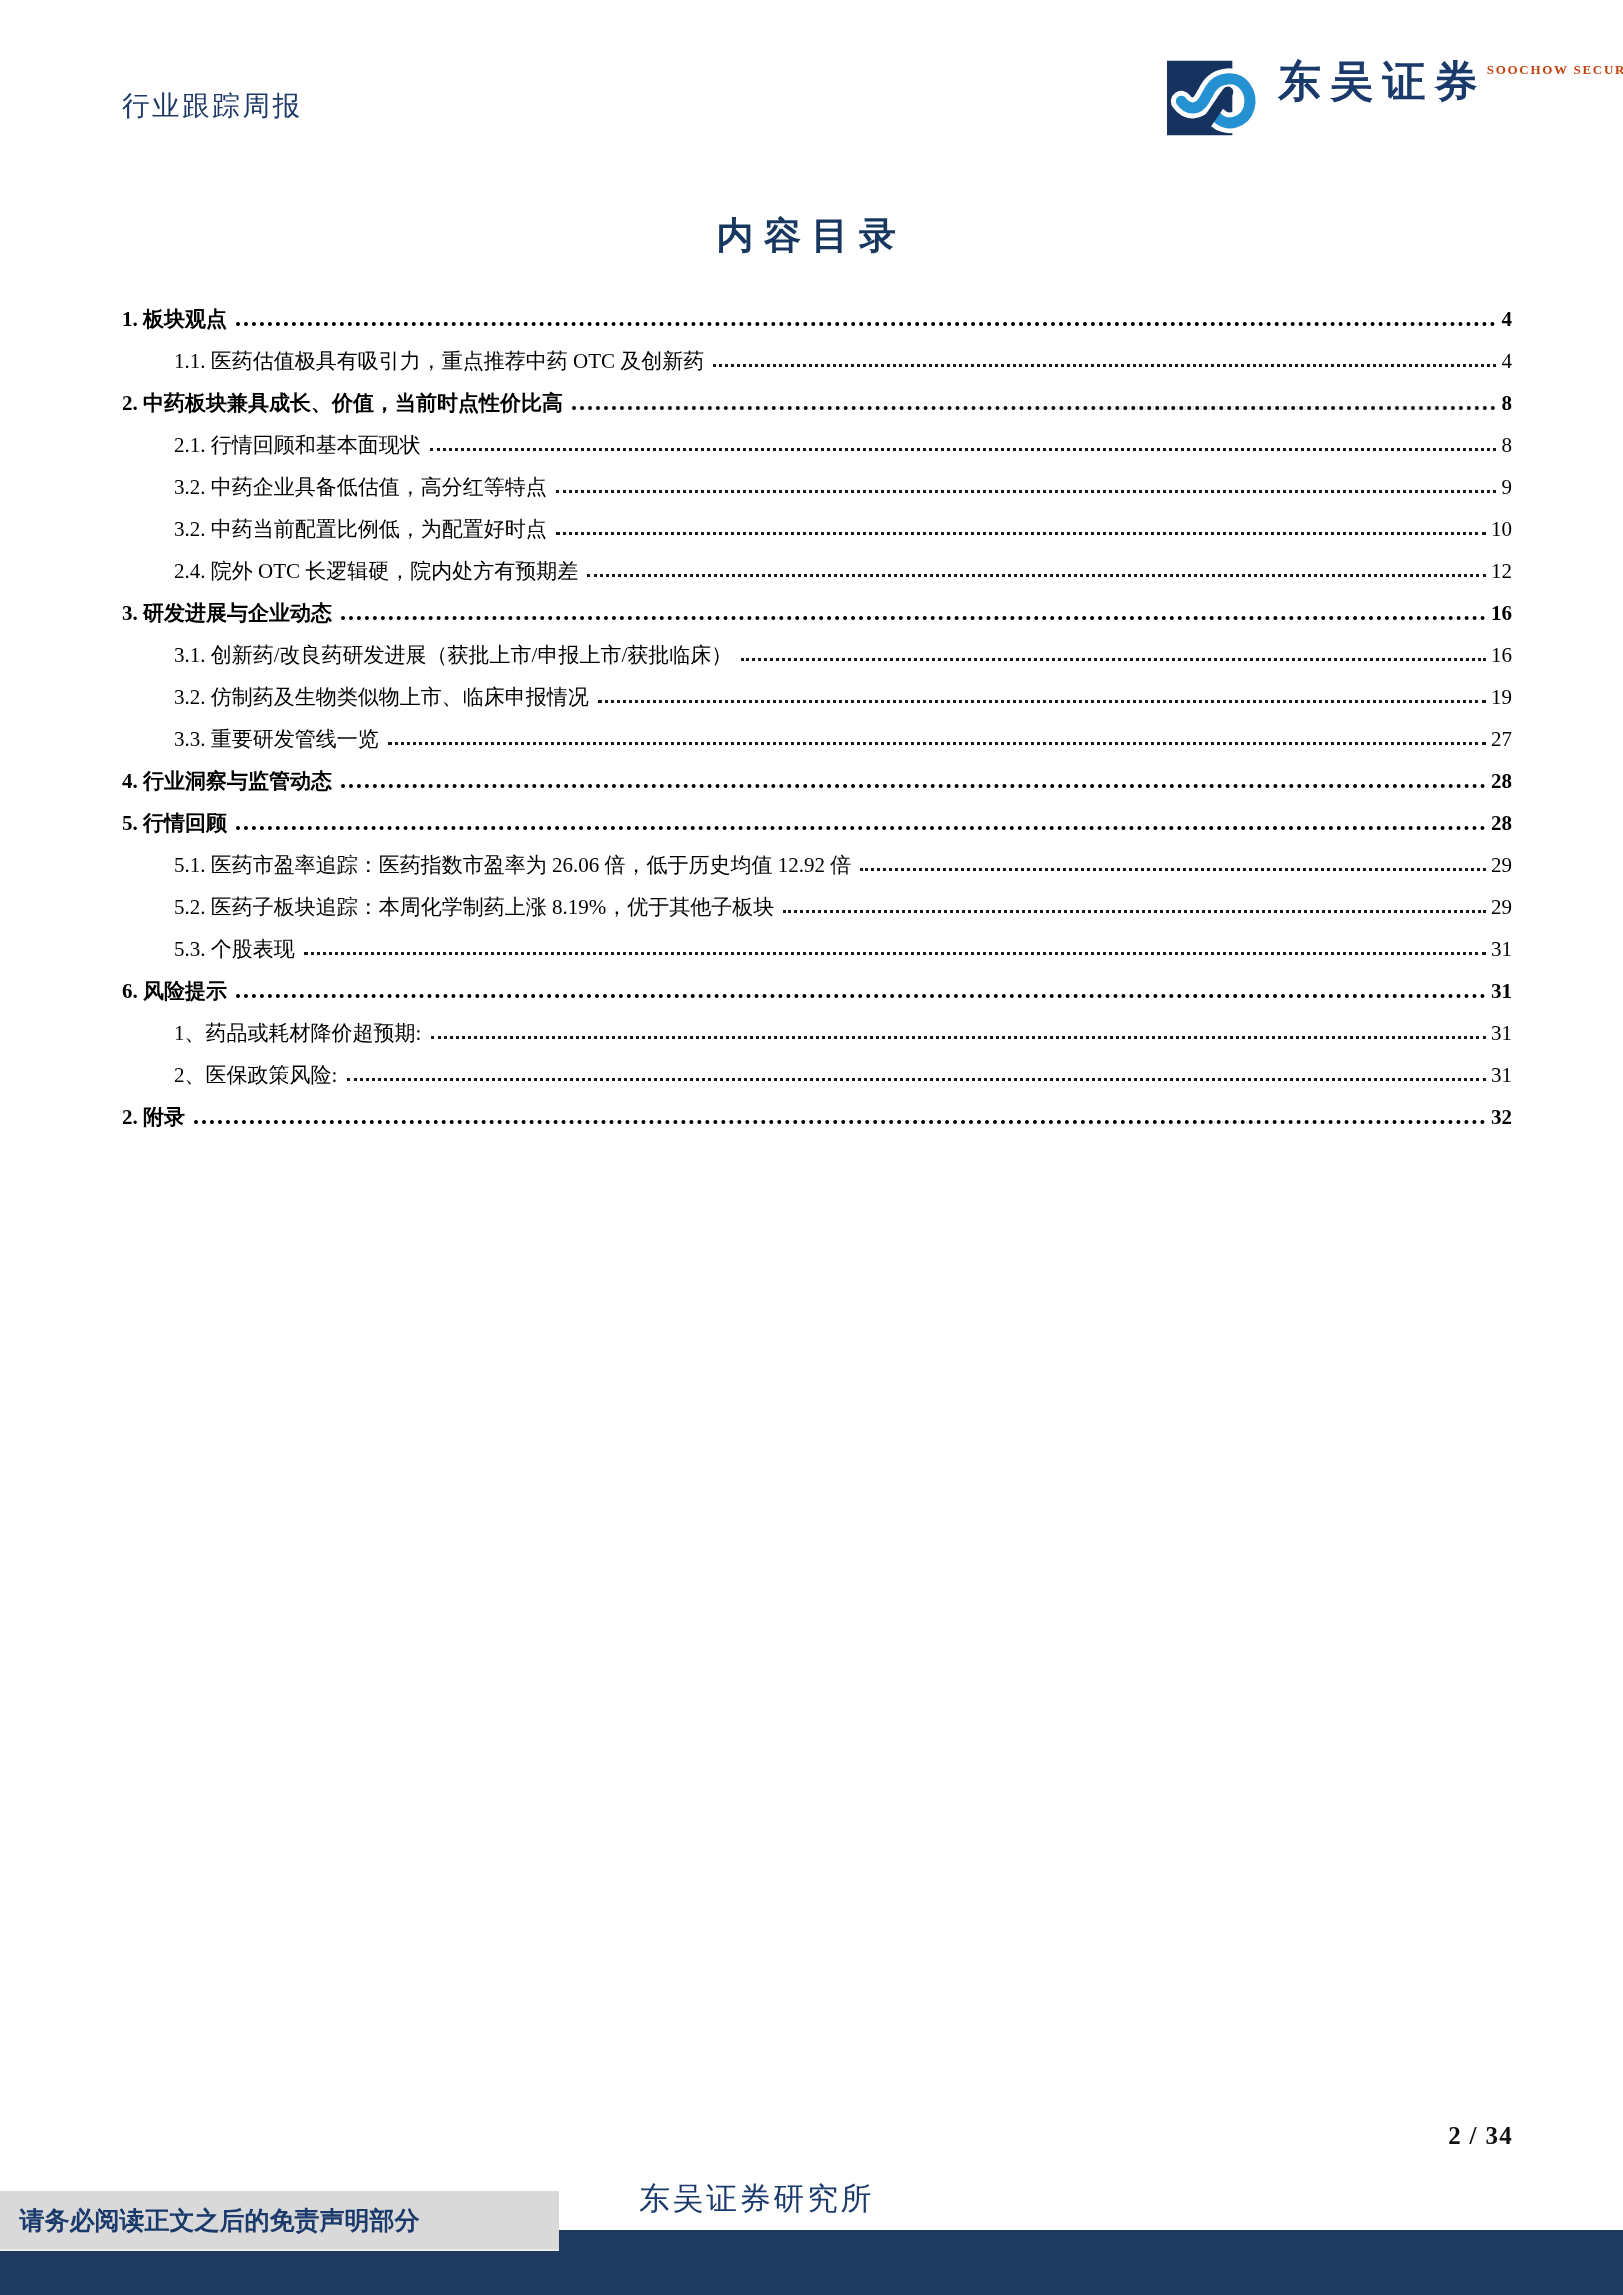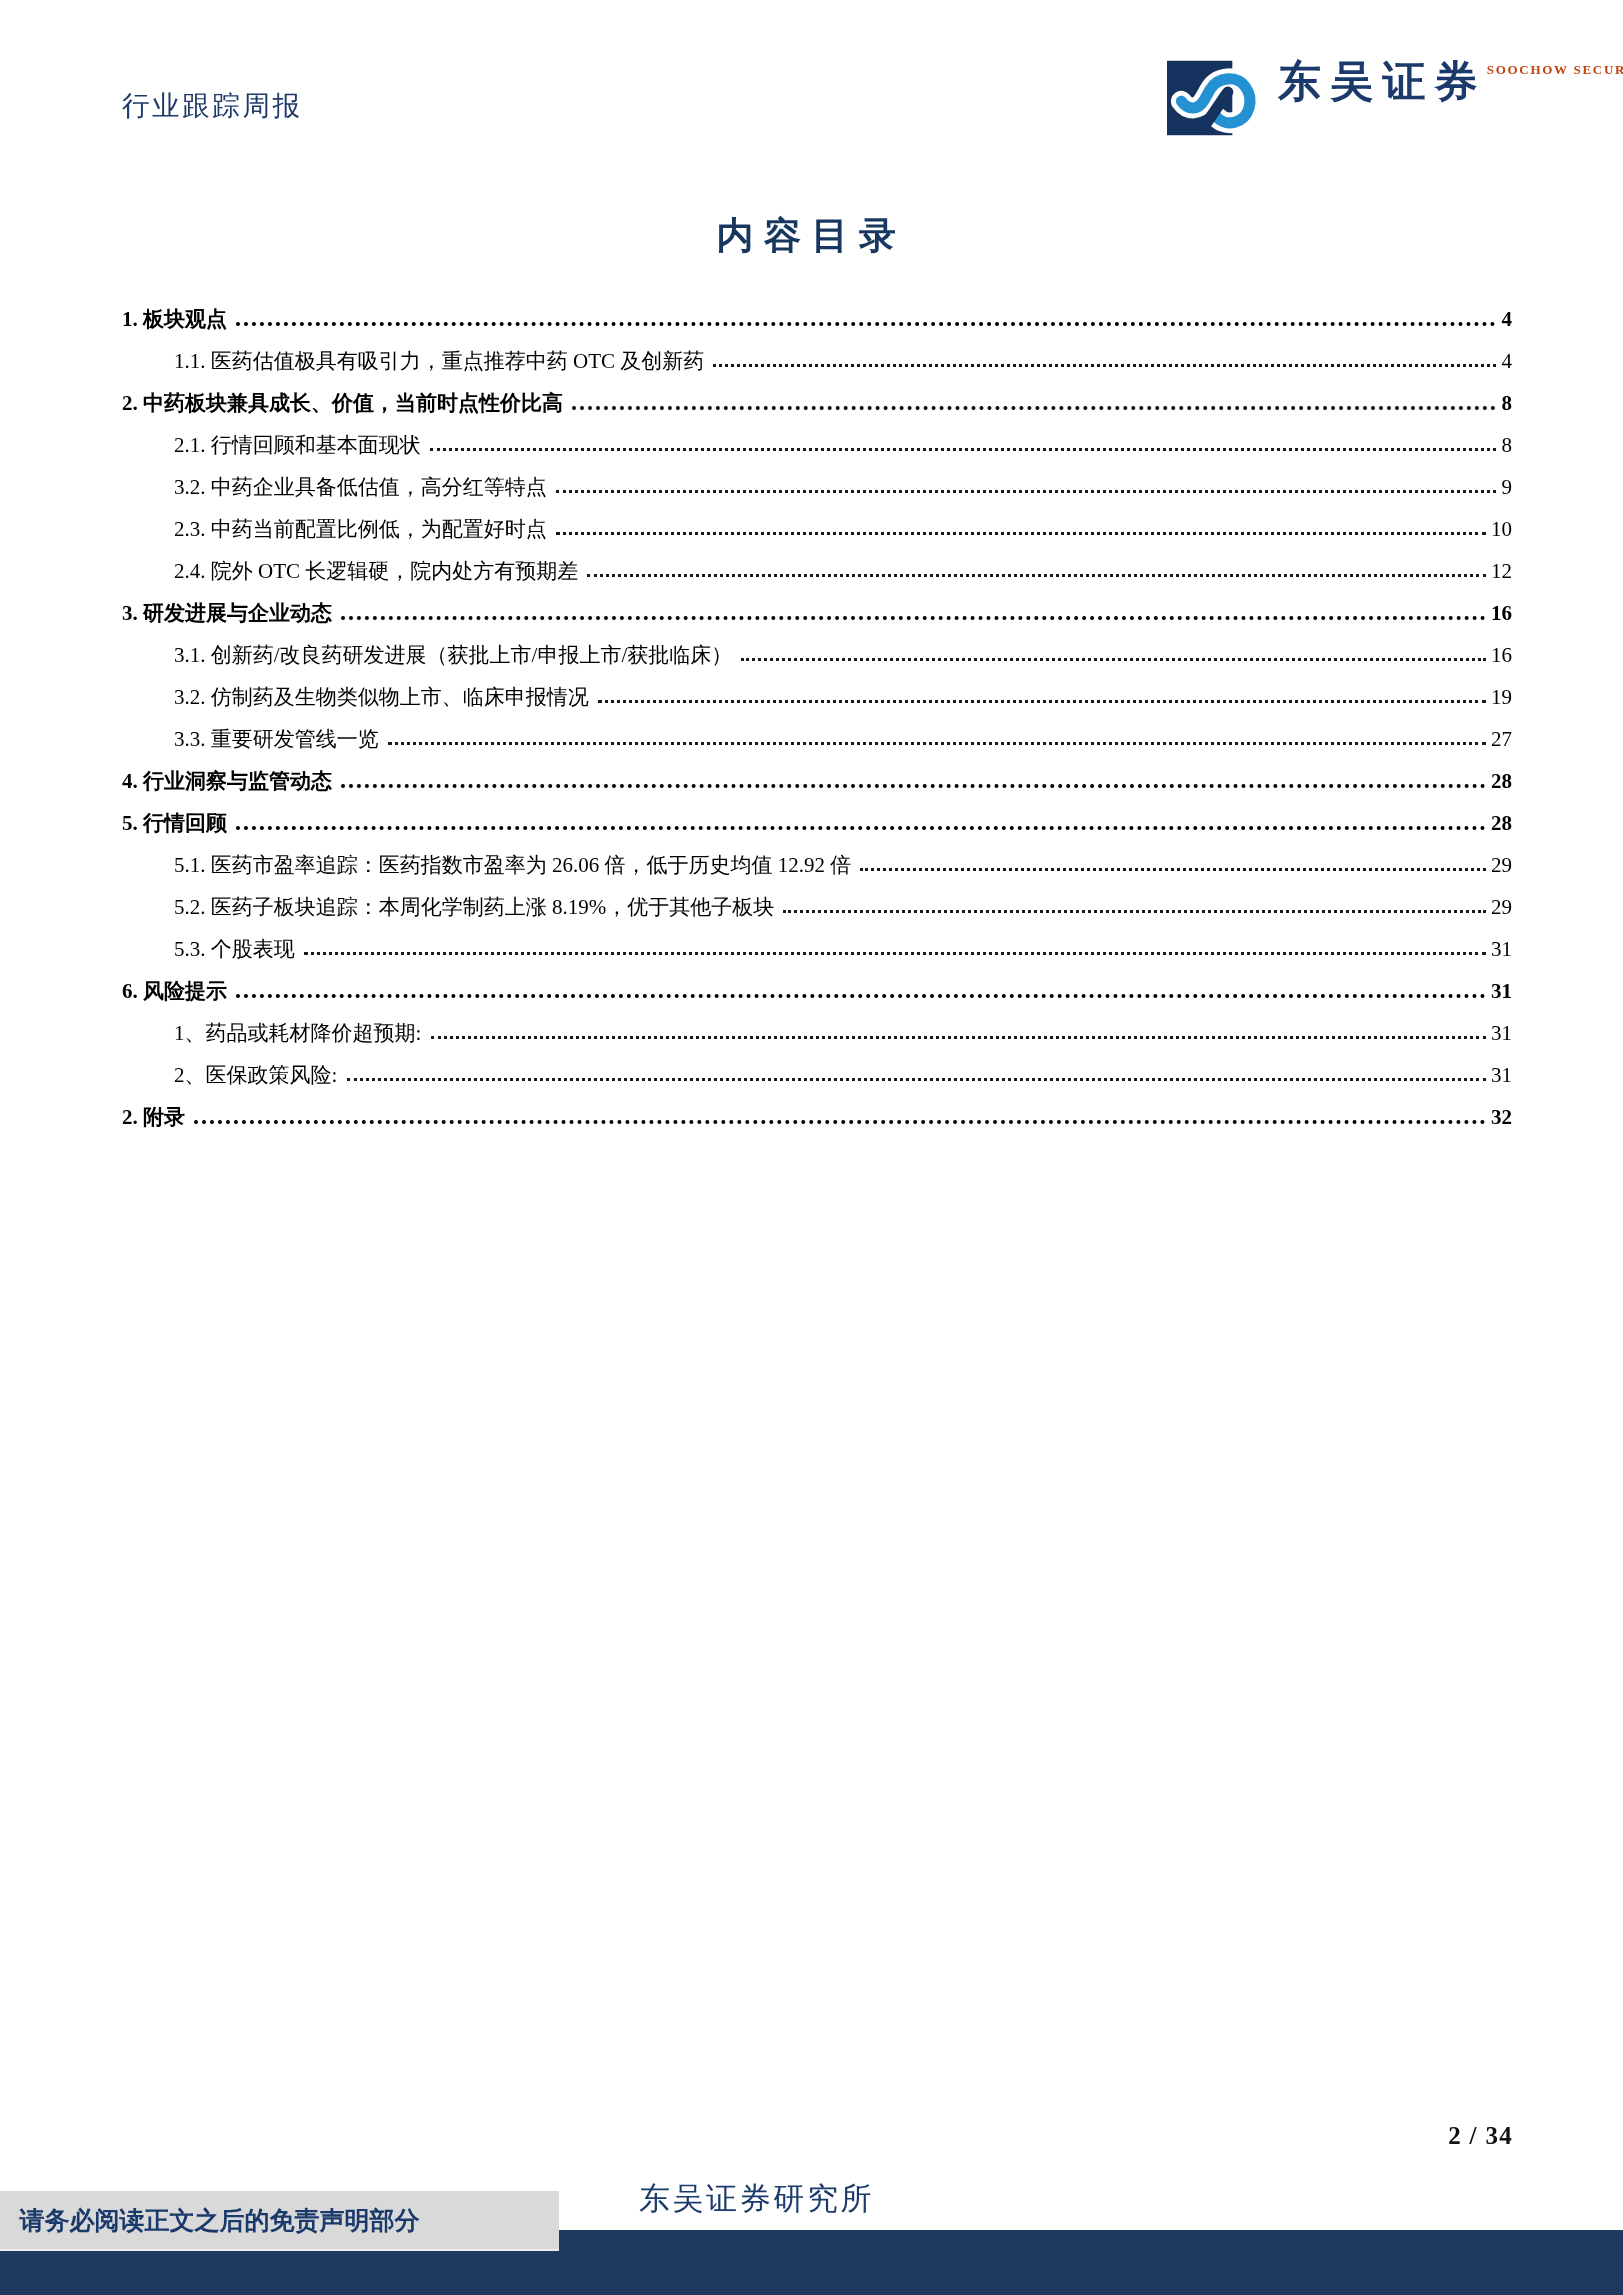--- a/index.html
+++ b/index.html
@@ -105,21 +105,21 @@
       <span class="toc-label">2.1. 行情回顾和基本面现状</span>
       <span class="toc-dots"></span>
       <span class="toc-page">8</span>
     </div>
       <div class="toc-row lvl2">
       <span class="toc-label">3.2. 中药企业具备低估值，高分红等特点</span>
       <span class="toc-dots"></span>
       <span class="toc-page">9</span>
     </div>
       <div class="toc-row lvl2">
-      <span class="toc-label">2.3. 中药当前配置比例低，为配置好时点</span>
+      <span class="toc-label">3.2. 中药当前配置比例低，为配置好时点</span>
       <span class="toc-dots"></span>
       <span class="toc-page">10</span>
     </div>
       <div class="toc-row lvl2">
       <span class="toc-label">2.4. 院外 OTC 长逻辑硬，院内处方有预期差</span>
       <span class="toc-dots"></span>
       <span class="toc-page">12</span>
     </div>
       <div class="toc-row lvl1 bold">
       <span class="toc-label">3. 研发进展与企业动态</span>

